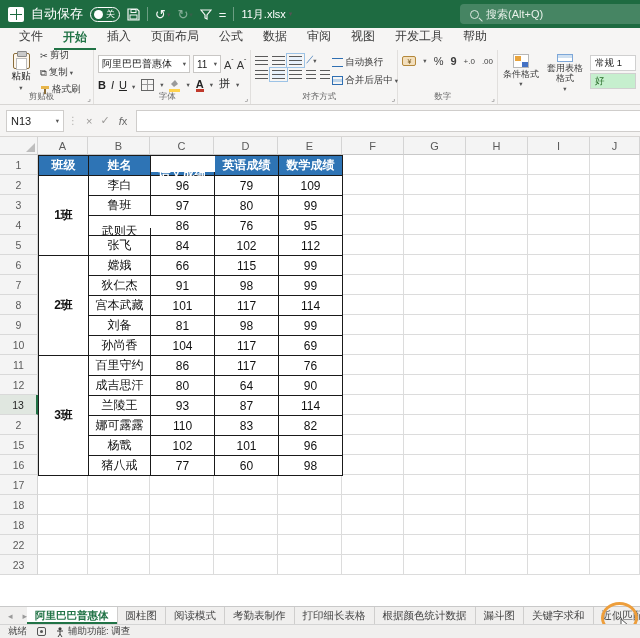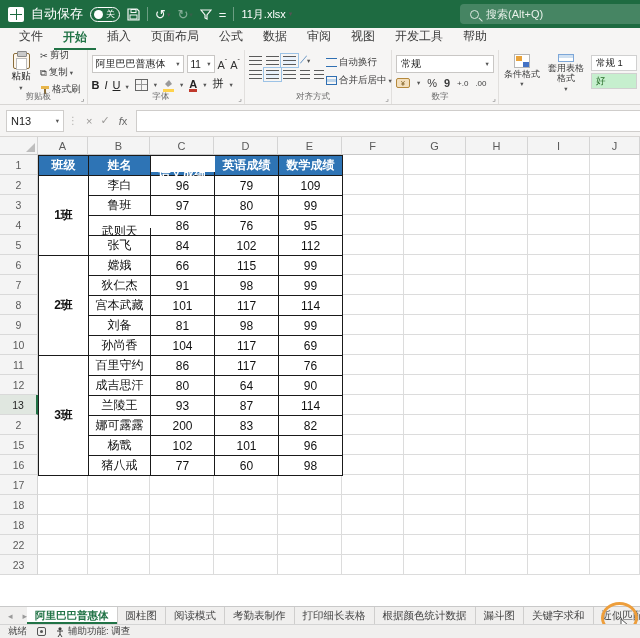--- a/index.html
+++ b/index.html
@@ -295,24 +295,20 @@
             <span class="mergic"></span>
             <span>合并后居中</span>
             <span class="drp">▾</span>
           </span>
       </div>
       <span class="glabel">对齐方式</span>
       <span class="glauncher">⌟</span>
     </div>
 
     <div class="rgroup g-num">
-      <span class="numfmt">
-        <span>常规</span>
-          <span class="drp">▾</span>
-      </span>
       <div class="numrow">
         <span class="moneyic">¥</span>
           <span class="drp">▾</span>
         <span>%</span>
         <span style="font-weight:bold">9</span>
         <span class="decbtn">+.0</span>
         <span class="decbtn">.00</span>
       </div>
       <span class="glabel">数字</span>
       <span class="glauncher">⌟</span>
@@ -688,21 +684,21 @@
         <div class="dc" style="grid-area: 11 / 5;">76</div>
         <div class="dc" style="grid-area: 12 / 2;">成吉思汗</div>
         <div class="dc" style="grid-area: 12 / 3;">80</div>
         <div class="dc" style="grid-area: 12 / 4;">64</div>
         <div class="dc" style="grid-area: 12 / 5;">90</div>
         <div class="dc" style="grid-area: 13 / 2;">兰陵王</div>
         <div class="dc" style="grid-area: 13 / 3;">93</div>
         <div class="dc" style="grid-area: 13 / 4;">87</div>
         <div class="dc" style="grid-area: 13 / 5;">114</div>
         <div class="dc" style="grid-area: 14 / 2;">娜可露露</div>
-        <div class="dc" style="grid-area: 14 / 3;">200</div>
+        <div class="dc" style="grid-area: 14 / 3;">110</div>
         <div class="dc" style="grid-area: 14 / 4;">83</div>
         <div class="dc" style="grid-area: 14 / 5;">82</div>
         <div class="dc" style="grid-area: 15 / 2;">杨戬</div>
         <div class="dc" style="grid-area: 15 / 3;">102</div>
         <div class="dc" style="grid-area: 15 / 4;">101</div>
         <div class="dc" style="grid-area: 15 / 5;">96</div>
         <div class="dc" style="grid-area: 16 / 2;">猪八戒</div>
         <div class="dc" style="grid-area: 16 / 3;">77</div>
         <div class="dc" style="grid-area: 16 / 4;">60</div>
         <div class="dc" style="grid-area: 16 / 5;">98</div>

